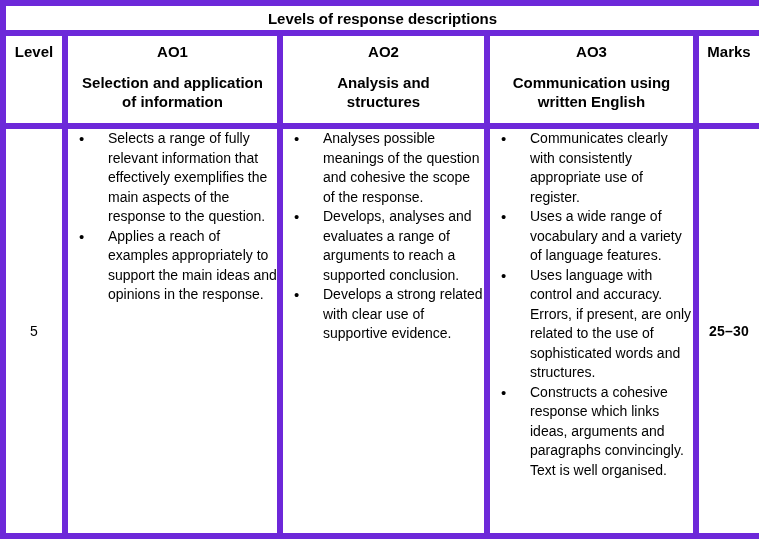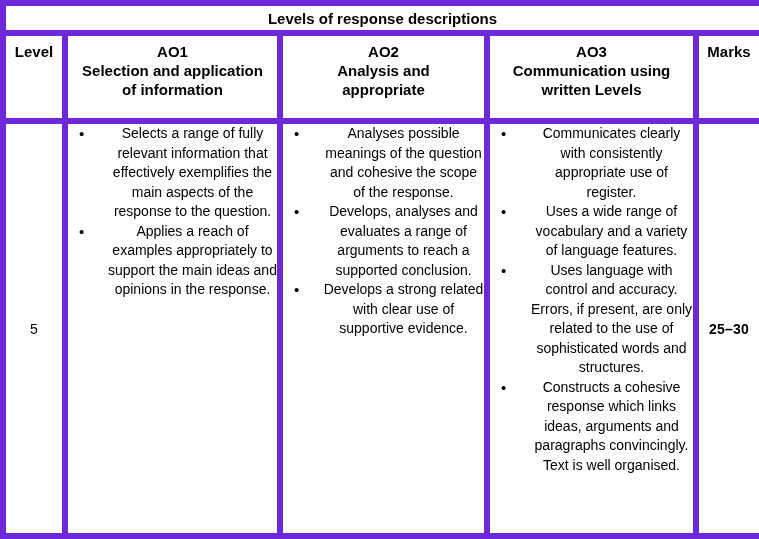--- a/index.html
+++ b/index.html
@@ -40,21 +40,21 @@
   tr.header-row th {
     height: 88px;
     font-size: 15px;
     font-weight: bold;
     line-height: 19px;
     text-align: center;
     vertical-align: top;
     padding-top: 6px;
   }
   .hdr-sub {
-    margin: 0 auto;
+    margin: 12px auto;
   }
   .sub-ao1 { max-width: 190px; }
   .sub-ao2 { max-width: 120px; }
   .sub-ao3 { max-width: 172px; }
   
   td.level-cell {
     text-align: center;
     vertical-align: middle;
     font-size: 14px;
   }
@@ -63,21 +63,21 @@
     vertical-align: middle;
     font-size: 14px;
     font-weight: bold;
     letter-spacing: 0.2px;
   }
   td.ao-cell {
     vertical-align: top;
     font-size: 14px;
     line-height: 19.5px;
     padding: 9px 9px 0 0;
-    text-align: center;
+    text-align: left;
   }
   ul.bullets {
     margin: 0;
     padding: 0;
     list-style: none;
   }
   ul.bullets li {
     position: relative;
     padding-left: 40px;
   }
@@ -108,25 +108,25 @@
       <tr class="header-row">
         <th>
           <div class="hdr-main">Level</div>
         </th>
         <th>
           <div class="hdr-main">AO1</div>
           <div class="hdr-sub sub-ao1">Selection and application of information</div>
         </th>
         <th>
           <div class="hdr-main">AO2</div>
-          <div class="hdr-sub sub-ao2">Analysis and appropriate</div>
+          <div class="hdr-sub sub-ao2">Analysis and structures</div>
         </th>
         <th>
           <div class="hdr-main">AO3</div>
-          <div class="hdr-sub sub-ao3">Communication using written Levels</div>
+          <div class="hdr-sub sub-ao3">Communication using written English</div>
         </th>
         <th>
           <div class="hdr-main">Marks</div>
         </th>
       </tr>
     </thead>
     <tbody>
       <tr>
         <td class="level-cell">5</td>
         <td class="ao-cell">

